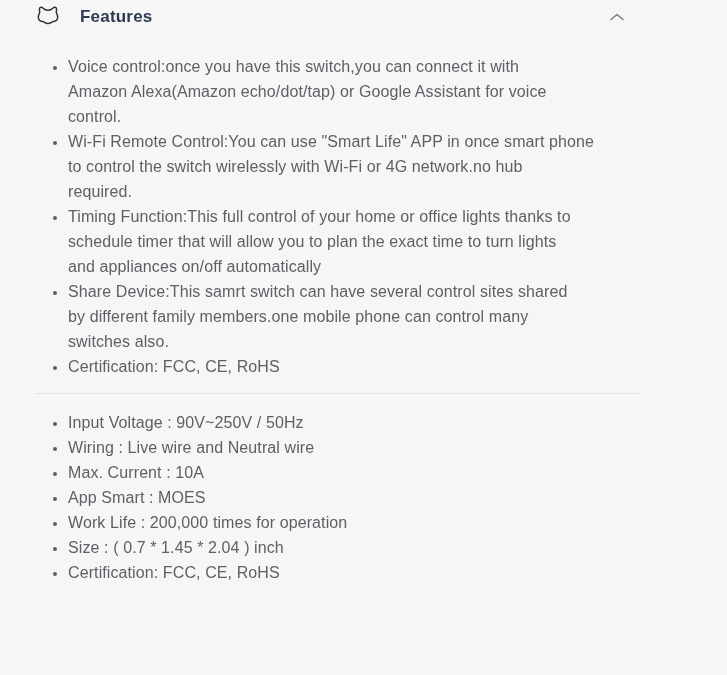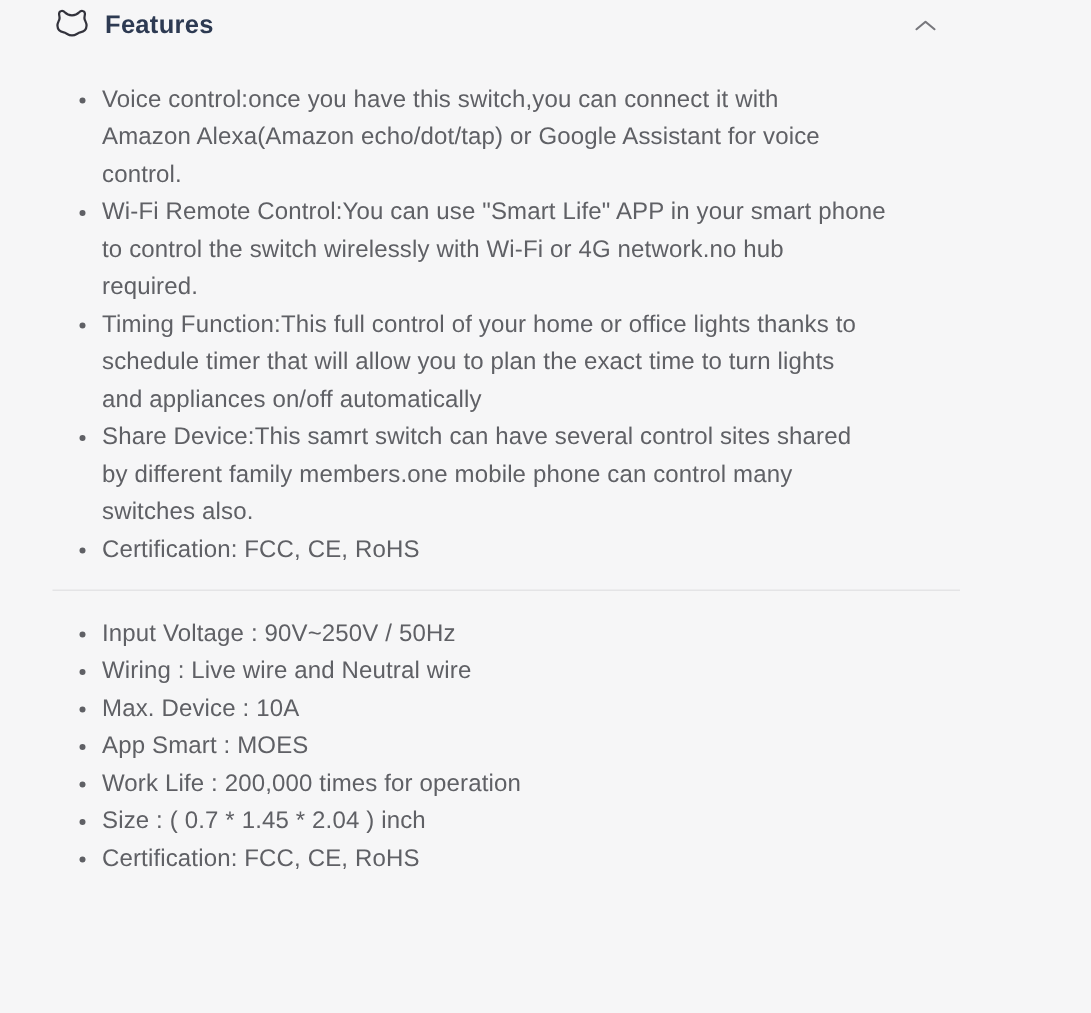--- a/index.html
+++ b/index.html
@@ -16,21 +16,21 @@
     font-family:"Liberation Sans","DejaVu Sans",sans-serif;
     color:var(--body);
   }
   .page{
     width:727px;height:675px;overflow:hidden;
     background:var(--bg);
     padding:3px 0 0 35px;
   }
   .content{width:605px;}
   .sec-head{
-    display:flex;align-items:center;gap:9px;
+    display:flex;align-items:center;gap:19px;
     height:28px;cursor:pointer;
   }
   .sec-head h2{
     font-size:17px;font-weight:700;color:var(--heading);
     letter-spacing:.2px;
   }
   .head-icon{width:26px;height:26px;display:flex;align-items:center;justify-content:center;flex:0 0 auto;}
   .head-icon svg{display:block;}
   .chev{
     margin-left:auto;padding:6px 16px 6px 6px;display:flex;align-items:center;
@@ -70,40 +70,40 @@
         <span class="chev">
           <svg width="14" height="8" viewBox="0 0 14 8" fill="none" stroke="var(--chevron)" stroke-width="1.4" stroke-linecap="round" stroke-linejoin="round">
             <polyline points="1,6.5 7,1.5 13,6.5"></polyline>
           </svg>
         </span>
       </div>
       <ul class="items">
           <li>Voice control:once you have this switch,you can connect it with
 Amazon Alexa(Amazon echo/dot/tap) or Google Assistant for voice
 control.</li>
-          <li>Wi-Fi Remote Control:You can use "Smart Life" APP in your smart phone
+          <li>Wi-Fi Remote Control:You can use "Smart Life" APP in once smart phone
 to control the switch wirelessly with Wi-Fi or 4G network.no hub
 required.</li>
           <li>Timing Function:This full control of your home or office lights thanks to
 schedule timer that will allow you to plan the exact time to turn lights
 and appliances on/off automatically</li>
           <li>Share Device:This samrt switch can have several control sites shared
 by different family members.one mobile phone can control many
 switches also.</li>
           <li>Certification: FCC, CE, RoHS</li>
         </ul>
     </section>
 
     <hr class="divider">
 
     <section class="specification">
       <ul class="items">
           <li>Input Voltage : 90V~250V / 50Hz</li>
           <li>Wiring : Live wire and Neutral wire</li>
-          <li>Max. Device : 10A</li>
+          <li>Max. Current : 10A</li>
           <li>App Smart : MOES</li>
           <li>Work Life : 200,000 times for operation</li>
           <li>Size : ( 0.7 * 1.45 * 2.04 ) inch</li>
           <li>Certification: FCC, CE, RoHS</li>
         </ul>
     </section>
 
   </div>
 </div>
 

